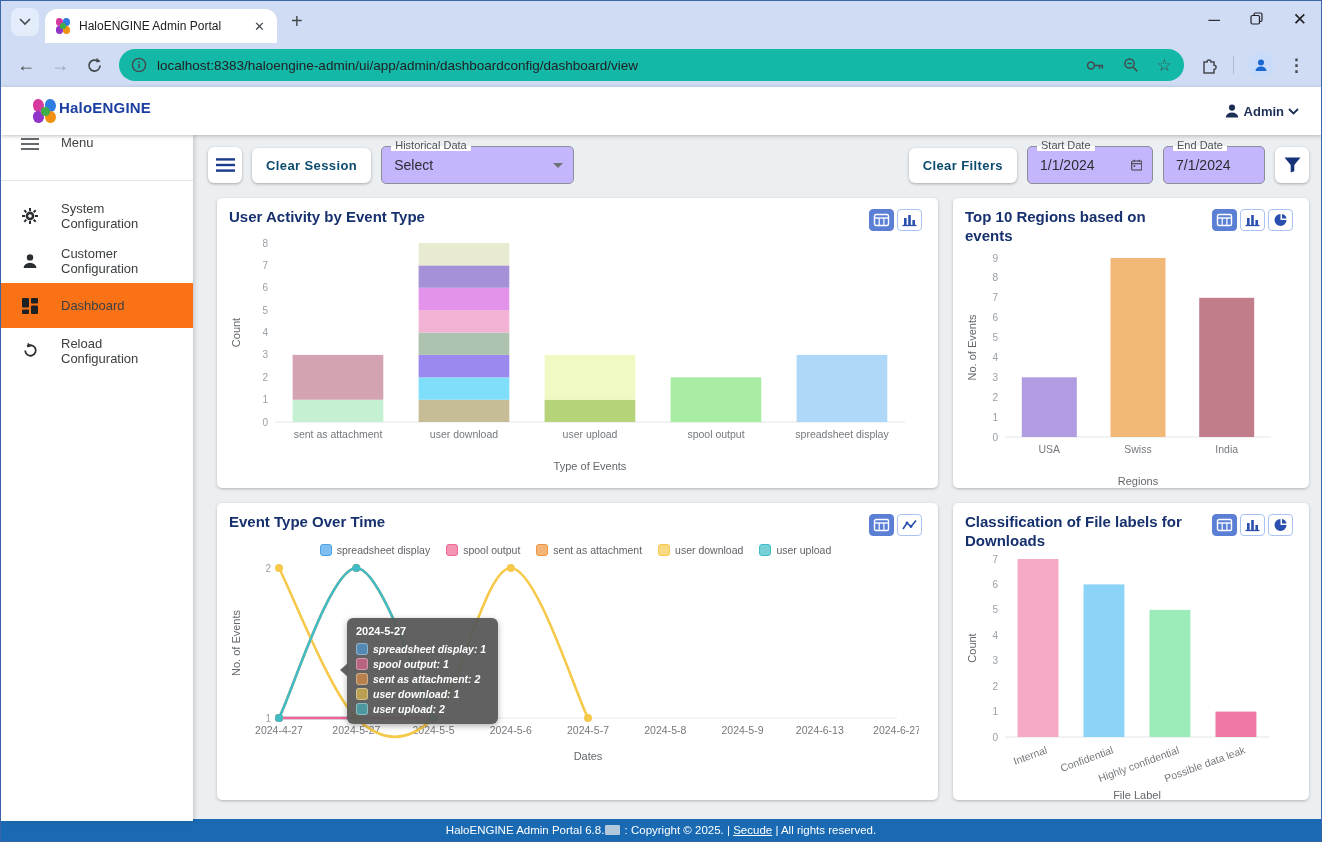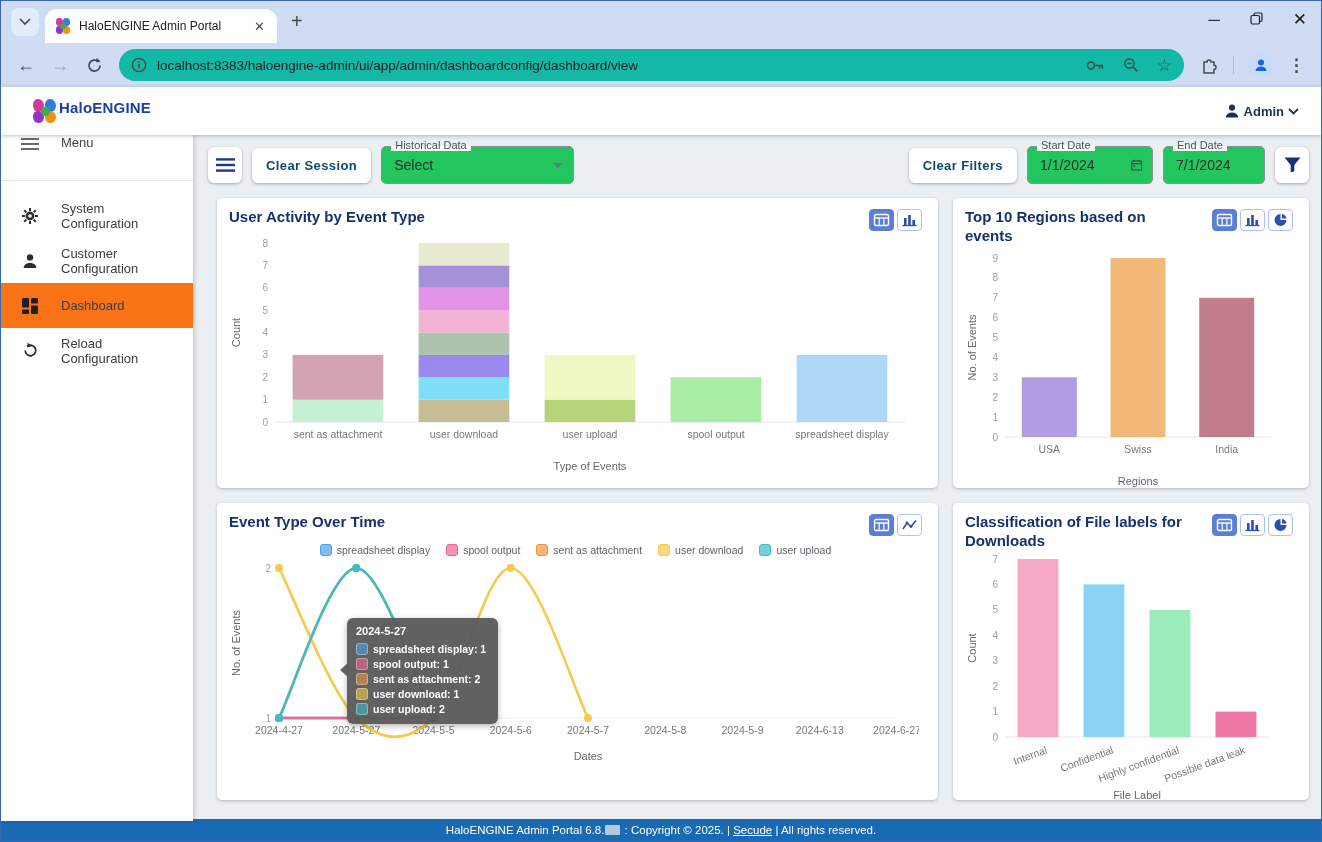--- a/index.html
+++ b/index.html
@@ -39,21 +39,21 @@
   .sidebar { width:192px; background:#fff; box-shadow:2px 0 4px rgba(0,0,0,.15); z-index:4; }
   .menu-row { height:46px; display:flex; align-items:flex-start; gap:22px; padding:0 20px; border-bottom:1px solid #e4e6e8; color:#424548; font-size:13px; }
   .side-item { height:45px; display:flex; align-items:center; gap:22px; padding:0 20px; font-size:13px; color:#3c4043; cursor:pointer; }
   .side-item.active { background:#f97316; }
   .sicon { width:18px; height:18px; flex:none; display:flex; align-items:center; justify-content:center; }
 
   .main { flex:1; padding:11px 12px 0 24px; overflow:hidden; }
   .controls { display:flex; align-items:center; margin-bottom:14px; }
   .sq-btn { width:34px; height:36px; background:#fff; border:none; border-radius:6px; box-shadow:0 1px 3px rgba(0,0,0,.3); display:flex; align-items:center; justify-content:center; }
   .txt-btn { background:#fff; border:none; border-radius:6px; box-shadow:0 1px 3px rgba(0,0,0,.3); color:#0c4a6e; font-weight:bold; font-size:13px; letter-spacing:.4px; padding:10px 14px; margin-left:10px; }
-  .field { position:relative; background:#22c55e; border:1px solid #8b9096; border-radius:5px; height:38px; display:flex; align-items:center; padding:0 10px 0 12px; margin-left:10px;gap:36px; }
+  .field { position:relative; background:#c4b5fd; border:1px solid #8b9096; border-radius:5px; height:38px; display:flex; align-items:center; padding:0 10px 0 12px; margin-left:10px;gap:36px; }
   .field .flabel { position:absolute; top:-8px; left:9px; font-size:11px; color:#4e5256; background:linear-gradient(#eceff1 55%,#ffffff 55%); padding:0 4px; }
   .field .fvalue { font-size:14px; color:#2b2e31; flex:1; }
   .caret { width:0; height:0; border-left:5px solid transparent; border-right:5px solid transparent; border-top:5px solid #6d7277; margin-left:8px; }
   .spacer { flex:1; }
 
   .grid { display:grid; grid-template-columns: 721px 1fr; gap:15px; }
   .card { background:#fff; border-radius:5px; box-shadow:0 1px 3px rgba(0,0,0,.25); padding:10px 16px 6px 12px; position:relative; }
   .card.h1 { height:290px; } .card.h2 { height:297px; }
   .card-head { display:flex; justify-content:space-between; align-items:flex-start; }
   .c-title { font-size:15px; font-weight:bold; color:#17316e; line-height:1.25; }
@@ -65,21 +65,21 @@
   svg text { font-family:"Liberation Sans", sans-serif; }
   .chartbox { position:relative; }
 
   .legend { display:flex; justify-content:center; gap:16px; margin:8px 0 0; list-style:none; }
   .legend li { display:flex; align-items:center; gap:5px; font-size:10.5px; color:#5f6368; }
   .lsw { width:12px; height:12px; border-radius:3px; border:1.5px solid; }
 
   .chart-tooltip { position:absolute; left:118px; top:62px; background:rgba(88,88,88,.95); border-radius:6px; padding:7px 12px 9px 9px; color:#fff; z-index:9; box-shadow:0 2px 6px rgba(0,0,0,.3); }
   .chart-tooltip:before { content:""; position:absolute; left:-7px; top:42%; border-top:7px solid transparent; border-bottom:7px solid transparent; border-right:8px solid rgba(88,88,88,.95); }
   .tt-title { font-weight:bold; font-size:11px; margin-bottom:6px; }
-  .tt-row { display:flex; align-items:center; gap:5px; font-size:10.5px; font-weight:bold; margin-top:3px; white-space:nowrap; }
+  .tt-row { display:flex; align-items:center; gap:5px; font-size:10.5px; font-weight:bold; margin-top:3px; white-space:nowrap;font-style:italic; }
   .tt-sw { width:12px; height:12px; border-radius:3px; border:1px solid rgba(255,255,255,.35); }
 
   .footer { position:absolute; left:0; right:0; bottom:0; height:22px; background:#1a6ab3; color:#fff; font-size:11.5px; display:flex; align-items:center; justify-content:center; gap:0; }
   .footer a { color:#fff; }
   .redact { display:inline-block; width:15px; height:10px; background:#cfd9e2; opacity:.85; border-radius:1px; margin:0 1px; vertical-align:middle; }
 </style>
 </head>
 <body>
 
 <div class="tabstrip">

